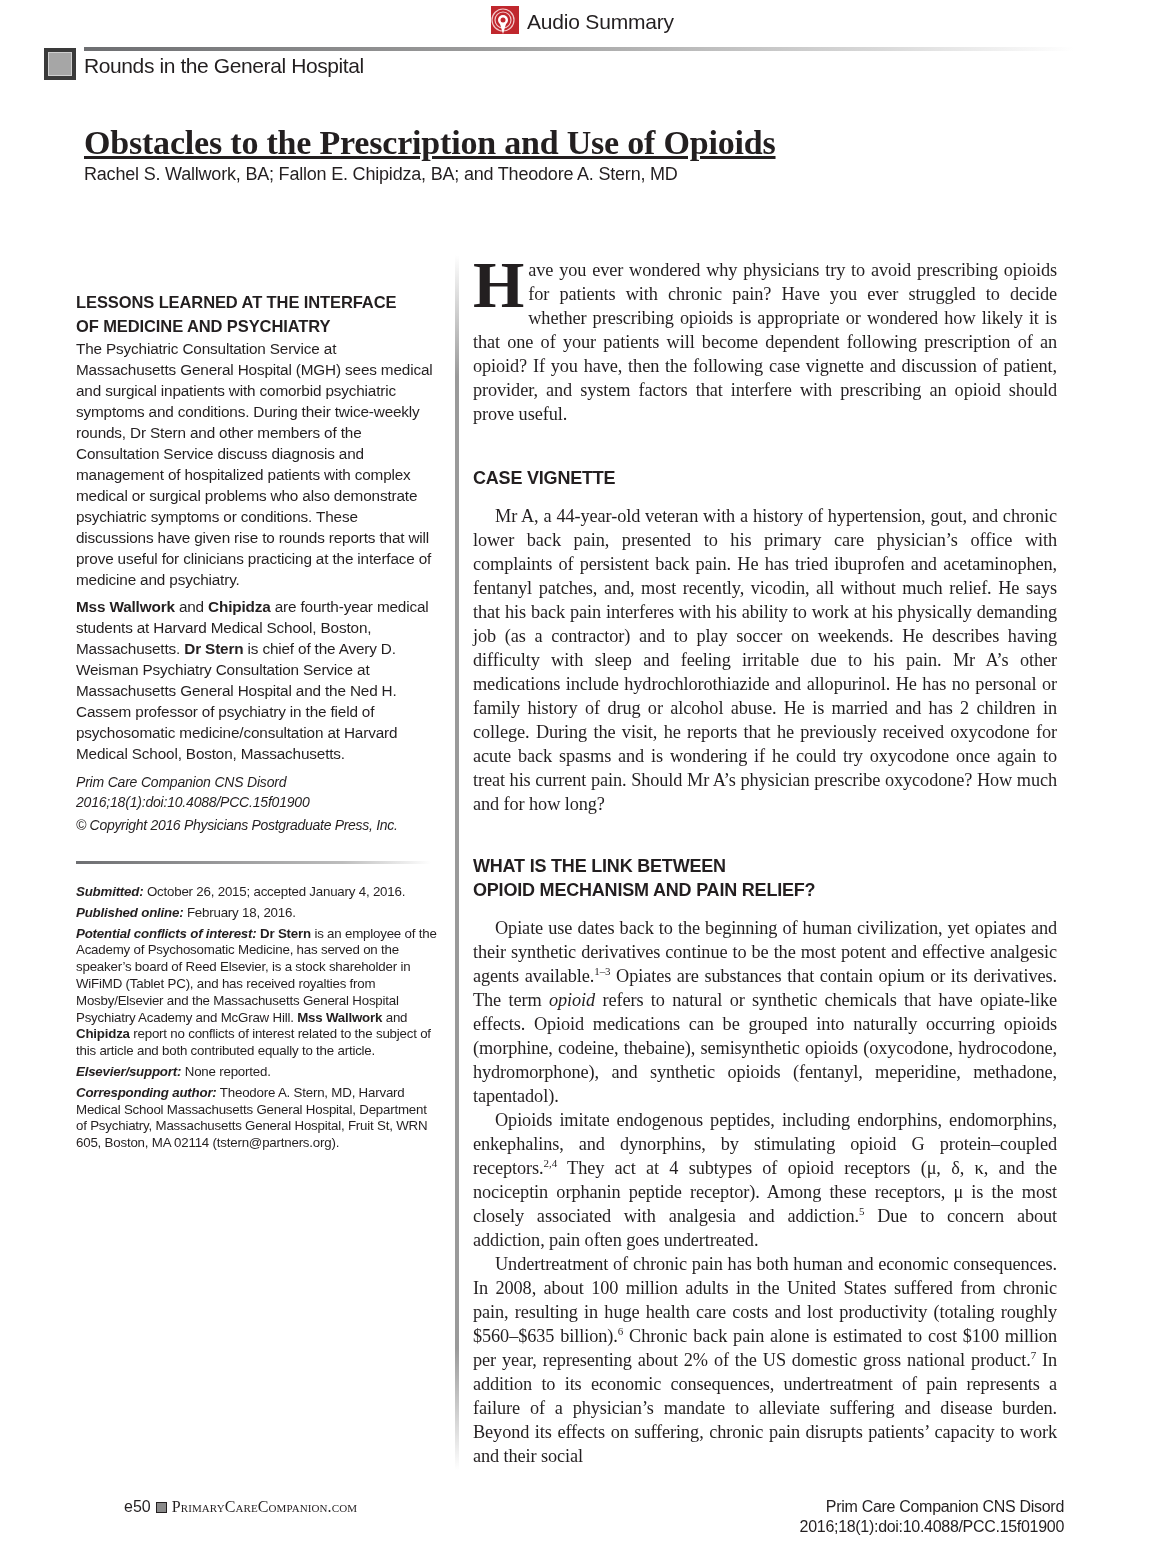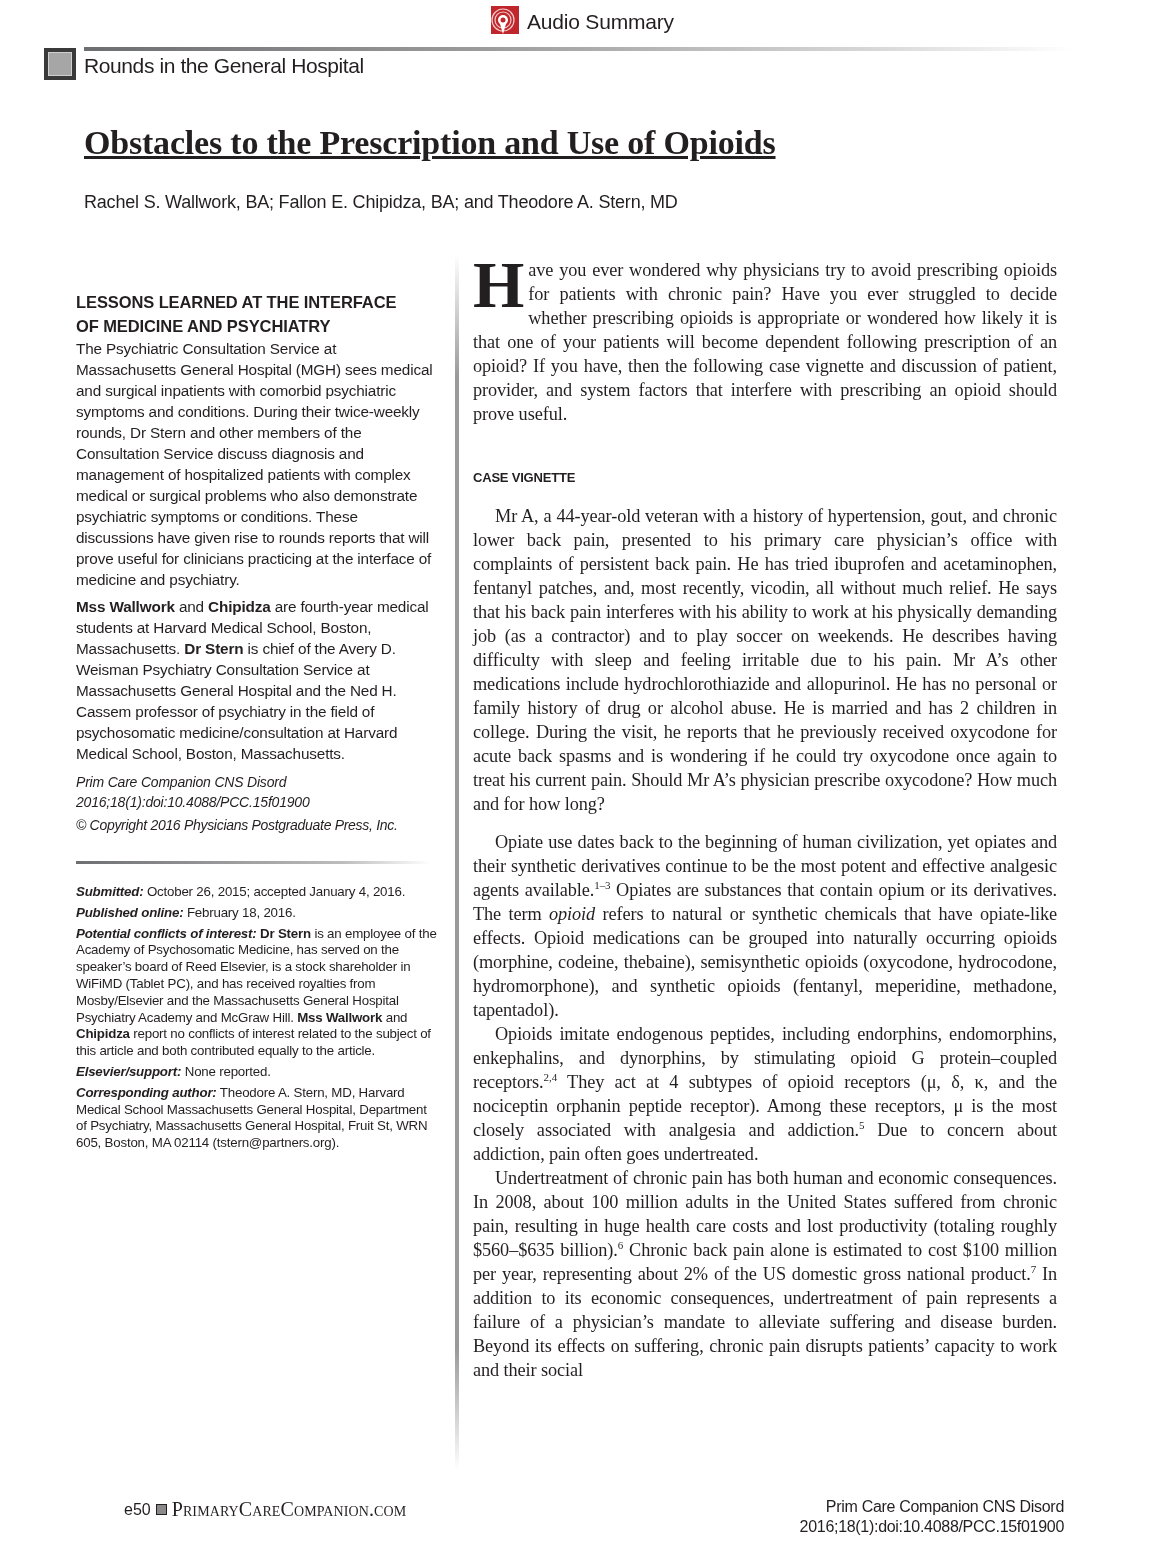--- a/index.html
+++ b/index.html
@@ -14,21 +14,21 @@
 
   
   .rule-top { position: absolute; left: 84px; top: 47px; width: 990px; height: 4px;
     background: linear-gradient(to right, #6d6e71 0%, #9b9b9b 40%, #d8d8d8 80%, #ffffff 100%); }
   .section-box { position: absolute; left: 44px; top: 48px; width: 32px; height: 32px; background: #3a3a3a; }
   .section-box .inner { position: absolute; left: 4px; top: 4px; width: 24px; height: 24px; background: #a6a6a6; border: 1px solid #cfcfcf; }
   .section-title { position: absolute; left: 84px; top: 54px; font-size: 21px; color: #231f20; letter-spacing: -0.4px; }
 
   
   .title { position: absolute; left: 84px; top: 124px; font-family: "Liberation Serif", serif; font-weight: bold; font-size: 34px; color: #231f20; letter-spacing: -0.2px; text-decoration: underline; }
-  .authors { position: absolute; left: 84px; top: 192px; font-size: 18px; color: #231f20; letter-spacing: -0.2px; }
+  .authors { position: absolute; left: 84px; top: 164px; font-size: 18px; color: #231f20; letter-spacing: -0.2px; }
 
   
   .sidebar { position: absolute; left: 76px; top: 290px; width: 362px; }
   .side-heading { font-weight: bold; font-size: 16.5px; line-height: 24px; color: #231f20; letter-spacing: -0.1px; }
   .side-p { font-size: 15.3px; line-height: 21px; color: #231f20; letter-spacing: -0.15px; }
   .side-p b { font-weight: bold; }
   .cite { font-style: italic; font-size: 14px; line-height: 20px; margin-top: 8px; letter-spacing: -0.2px; }
   .copy { font-style: italic; font-size: 14px; line-height: 20px; margin-top: 3px; letter-spacing: -0.3px; }
   .side-rule { width: 355px; height: 3px; margin-top: 26px; background: linear-gradient(to right, #6d6e71, #bdbdbd 75%, #ffffff); }
   .meta { margin-top: 20px; }
@@ -38,28 +38,28 @@
 
   
   .col-div { position: absolute; left: 455px; top: 255px; width: 4px; height: 1215px;
     background: linear-gradient(to bottom, #ffffff 0%, #9a9a9a 10%, #9a9a9a 90%, #ffffff 100%); }
 
   
   .main { position: absolute; left: 473px; top: 258px; width: 584px; font-family: "Liberation Serif", serif; color: #231f20; }
   .main p { font-size: 18.3px; line-height: 24px; text-align: justify; letter-spacing: -0.1px; }
   .main p.ind { text-indent: 22px; }
   .dropcap { float: left; font-family: "Liberation Serif", serif; font-weight: bold; font-size: 66px; line-height: 50px; margin: 2px 4px 0 0; height: 48px; }
-  .main h2 { font-family: "Liberation Sans", sans-serif; font-weight: bold; font-size: 13px; line-height: 24px; letter-spacing: -0.2px; color: #231f20; }
+  .main h2 { font-family: "Liberation Sans", sans-serif; font-weight: bold; font-size: 18px; line-height: 24px; letter-spacing: -0.2px; color: #231f20; }
   .main sup { font-size: 11px; line-height: 0; vertical-align: super; }
   .main em { font-style: italic; }
 
   
   .foot-left { position: absolute; left: 84px; top: 1498px; font-size: 16px; color: #231f20; display: flex; align-items: center; gap: 5px; margin-left: 40px; }
   .foot-sq { width: 11px; height: 11px; border: 1px solid #231f20; background: #8a8a8a; display: inline-block; }
-  .foot-site { font-family: "Liberation Serif", serif; font-variant: small-caps; font-size: 20px; letter-spacing: 0.1px; }
+  .foot-site { font-family: "Liberation Serif", serif; font-variant: small-caps; font-size: 16px; letter-spacing: 0.1px; }
   .foot-right { position: absolute; right: 106px; top: 1497px; text-align: right; font-size: 16px; line-height: 20px; color: #231f20; letter-spacing: -0.3px; }
 </style>
 </head>
 <body>
 
 <div class="audio">
   <span class="audio-icon">
     <svg width="28" height="28" viewBox="0 0 28 28">
       <rect width="28" height="28" fill="#c0272d"></rect>
       <circle cx="12" cy="14" r="11" fill="none" stroke="#f3c9ca" stroke-width="1.2"></circle>
@@ -104,20 +104,24 @@
 </div>
 
 <div class="col-div"></div>
 
 <div class="main">
   <p><span class="dropcap">H</span><span>ave you ever wondered why physicians try to avoid prescribing opioids for patients with chronic pain? Have you ever struggled to decide whether prescribing opioids is appropriate or wondered how likely it is that one of your patients will become dependent following prescription of an opioid? If you have, then the following case vignette and discussion of patient, provider, and system factors that interfere with prescribing an opioid should prove useful.</span></p>
 
   <h2 style="margin-top:40px">CASE VIGNETTE</h2>
   <p class="ind" style="margin-top:14px">Mr A, a 44-year-old veteran with a history of hypertension, gout, and chronic lower back pain, presented to his primary care physician’s office with complaints of persistent back pain. He has tried ibuprofen and acetaminophen, fentanyl patches, and, most recently, vicodin, all without much relief. He says that his back pain interferes with his ability to work at his physically demanding job (as a contractor) and to play soccer on weekends. He describes having difficulty with sleep and feeling irritable due to his pain. Mr A’s other medications include hydrochlorothiazide and allopurinol. He has no personal or family history of drug or alcohol abuse. He is married and has 2 children in college. During the visit, he reports that he previously received oxycodone for acute back spasms and is wondering if he could try oxycodone once again to treat his current pain. Should Mr A’s physician prescribe oxycodone? How much and for how long?</p>
 
+  <h2 style="margin-top:38px">
+    <div>WHAT IS THE LINK BETWEEN</div>
+    <div>OPIOID MECHANISM AND PAIN RELIEF?</div>
+  </h2>
   <p class="ind" style="margin-top:14px"><span>Opiate use dates back to the beginning of human civilization, yet opiates and their synthetic derivatives continue to be the most potent and effective analgesic agents available.</span><sup>1–3</sup><span> Opiates are substances that contain opium or its derivatives. The term </span><em>opioid</em><span> refers to natural or synthetic chemicals that have opiate-like effects. Opioid medications can be grouped into naturally occurring opioids (morphine, codeine, thebaine), semisynthetic opioids (oxycodone, hydrocodone, hydromorphone), and synthetic opioids (fentanyl, meperidine, methadone, tapentadol).</span></p>
   <p class="ind" style="margin-top:0px"><span>Opioids imitate endogenous peptides, including endorphins, endomorphins, enkephalins, and dynorphins, by stimulating opioid G protein–coupled receptors.</span><sup>2,4</sup><span> They act at 4 subtypes of opioid receptors (μ, δ, κ, and the nociceptin orphanin peptide receptor). Among these receptors, μ is the most closely associated with analgesia and addiction.</span><sup>5</sup><span> Due to concern about addiction, pain often goes undertreated.</span></p>
   <p class="ind" style="margin-top:0px"><span>Undertreatment of chronic pain has both human and economic consequences. In 2008, about 100 million adults in the United States suffered from chronic pain, resulting in huge health care costs and lost productivity (totaling roughly $560–$635 billion).</span><sup>6</sup><span> Chronic back pain alone is estimated to cost $100 million per year, representing about 2% of the US domestic gross national product.</span><sup>7</sup><span> In addition to its economic consequences, undertreatment of pain represents a failure of a physician’s mandate to alleviate suffering and disease burden. Beyond its effects on suffering, chronic pain disrupts patients’ capacity to work and their social</span></p>
 </div>
 
 <div class="foot-left">
   <span>e50</span>
   <span class="foot-sq"></span>
   <span class="foot-site">PrimaryCareCompanion.com</span>
 </div>

